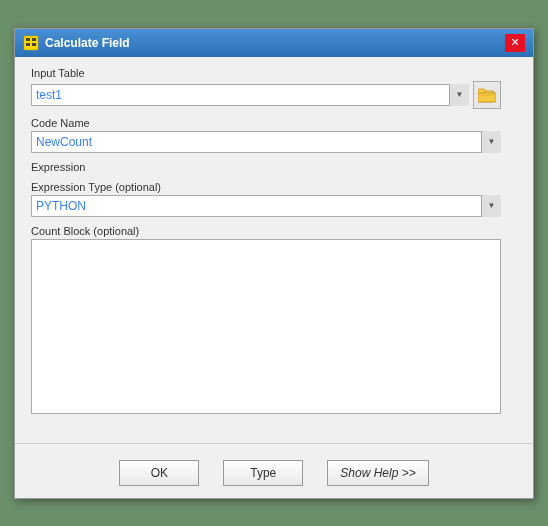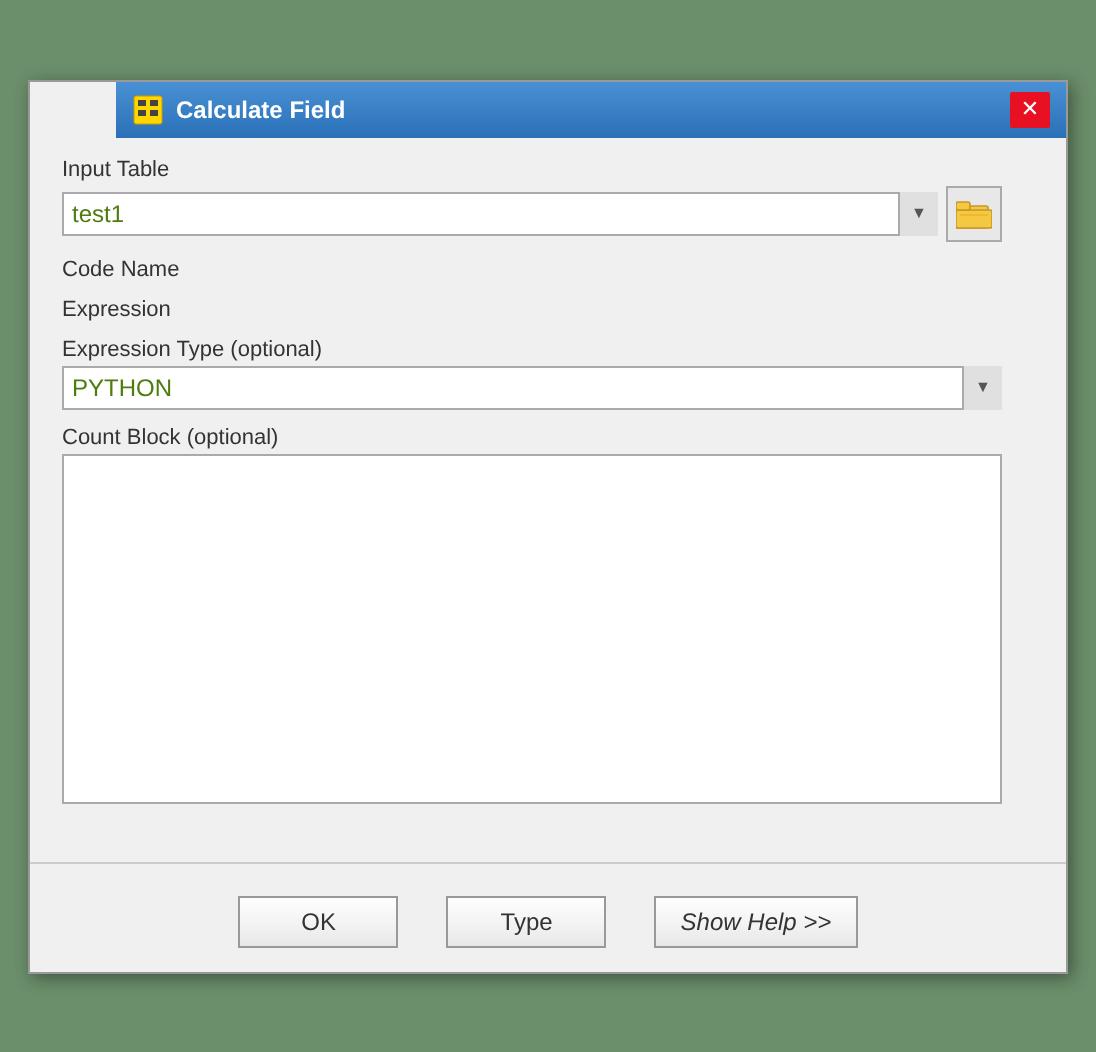--- a/index.html
+++ b/index.html
@@ -27,21 +27,20 @@
     }
 
     .title-bar {
       background: linear-gradient(to bottom, #4a90d4, #2a70b8);
       color: white;
       padding: 5px 8px;
       display: flex;
       align-items: center;
       justify-content: space-between;
       height: 28px;
-      margin-left: 43px;
     }
 
     .title-bar-left {
       display: flex;
       align-items: center;
       gap: 6px;
     }
 
     .title-icon {
       width: 16px;
@@ -94,21 +93,21 @@
       flex: 1;
     }
 
     .dropdown-input {
       width: 100%;
       height: 22px;
       border: 1px solid #aaa;
       background: white;
       padding: 2px 22px 2px 4px;
       font-size: 12px;
-      color: #4d7c0f;
+      color: #3b82f6;
       appearance: none;
       -webkit-appearance: none;
       cursor: pointer;
     }
 
     .dropdown-arrow {
       position: absolute;
       right: 0;
       top: 0;
       width: 20px;
@@ -229,20 +228,26 @@
             <rect x="0" y="6" width="18" height="9" rx="1" fill="#f5c842" stroke="#c8962a" stroke-width="0.8"></rect>
             <rect x="0" y="2" width="7" height="4" rx="1" fill="#f5c842" stroke="#c8962a" stroke-width="0.8"></rect>
             <rect x="2" y="8" width="14" height="1" fill="#e8a820" opacity="0.5"></rect>
           </svg>
         </button>
       </div>
     </div>
 
     <div class="field-group">
       <span class="field-label">Code Name</span>
+      <div class="dropdown-wrapper">
+        <select class="dropdown-input">
+          <option>NewCount</option>
+        </select>
+        <div class="dropdown-arrow"></div>
+      </div>
     </div>
 
     <div class="field-group">
       <span class="field-label">Expression</span>
     </div>
 
     <div class="field-group">
       <span class="field-label">Expression Type (optional)</span>
       <div class="dropdown-wrapper">
         <select class="dropdown-input">

